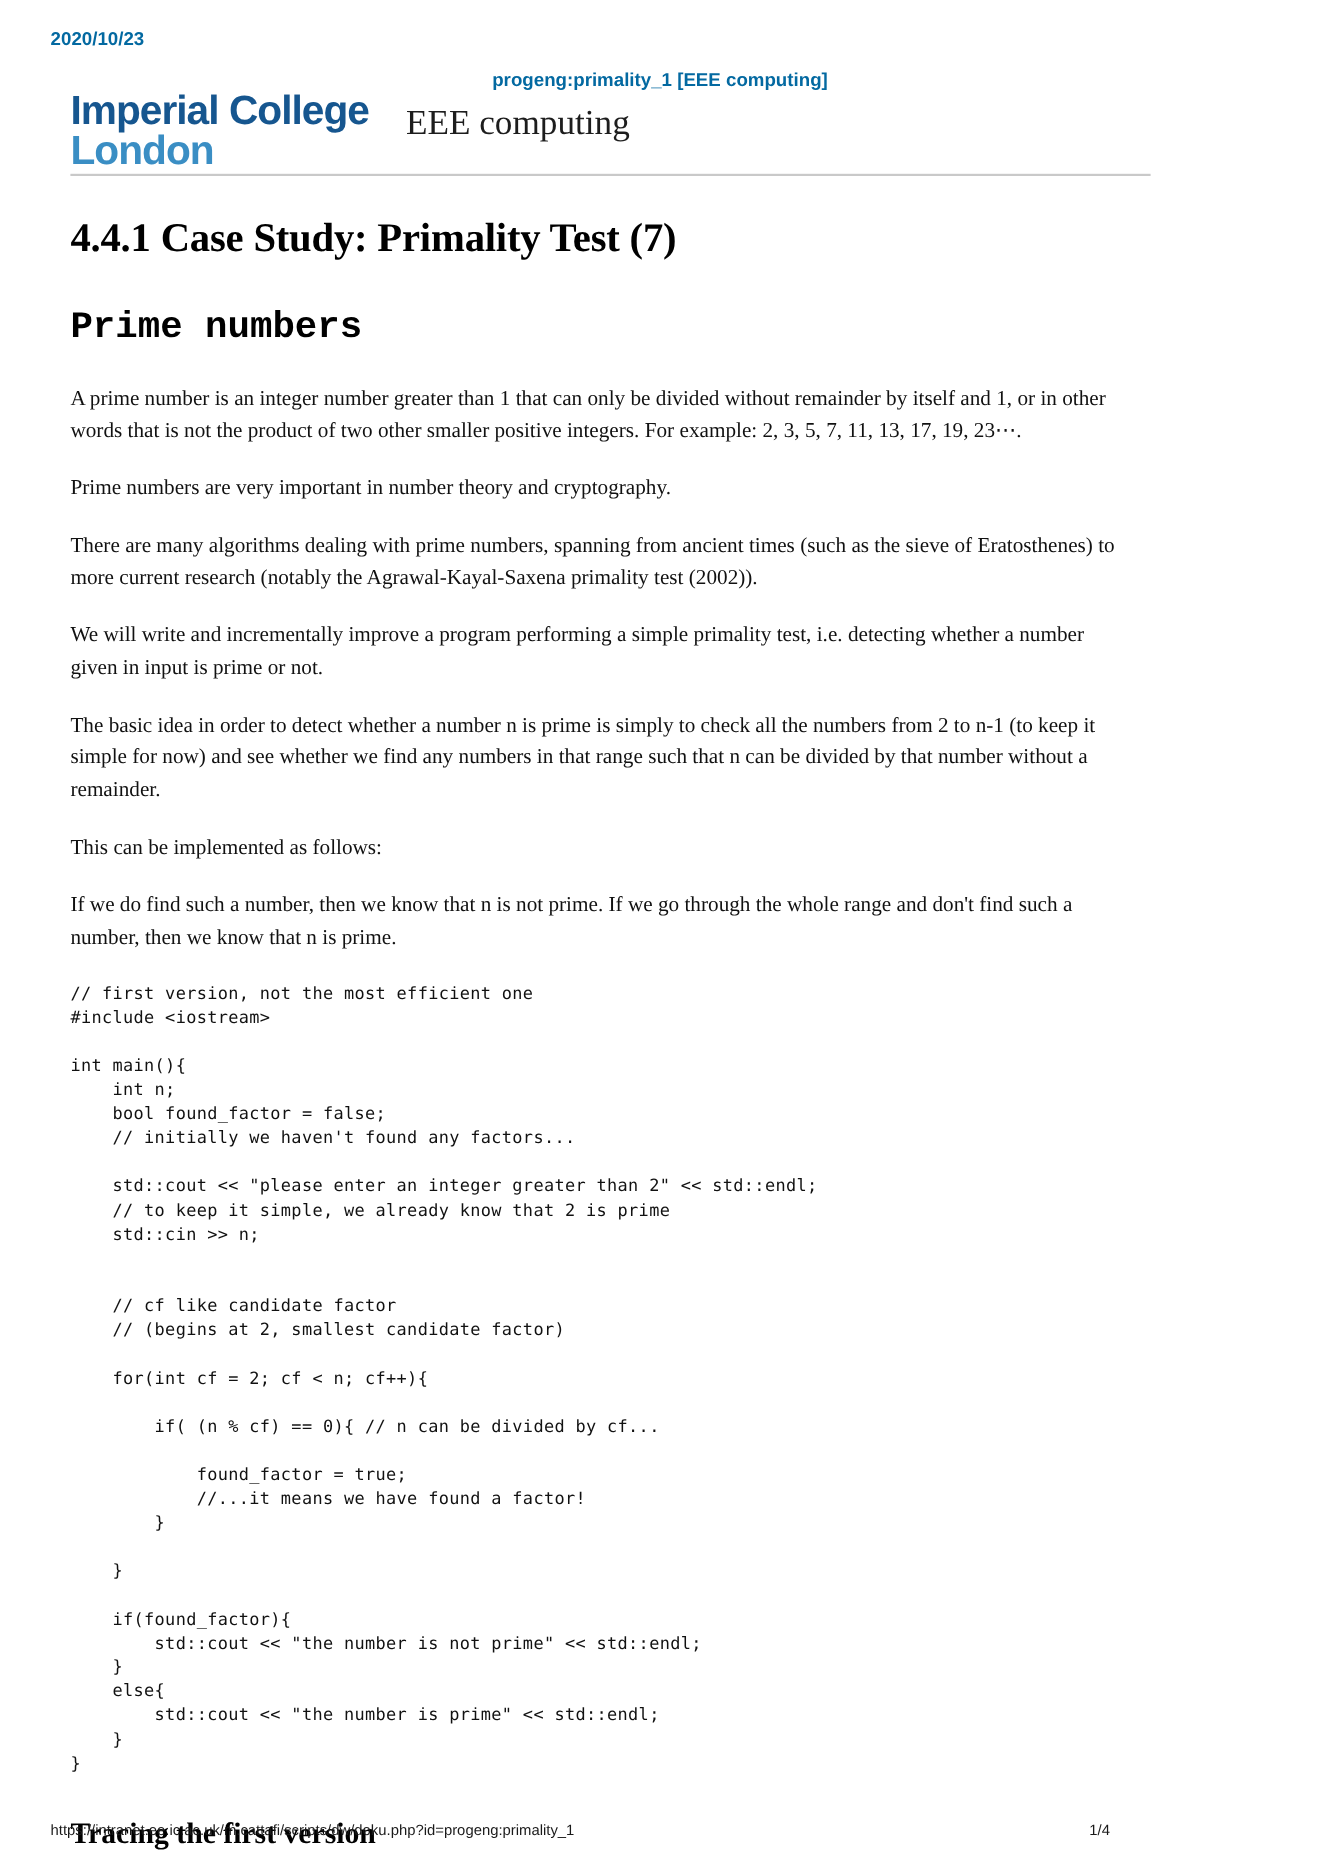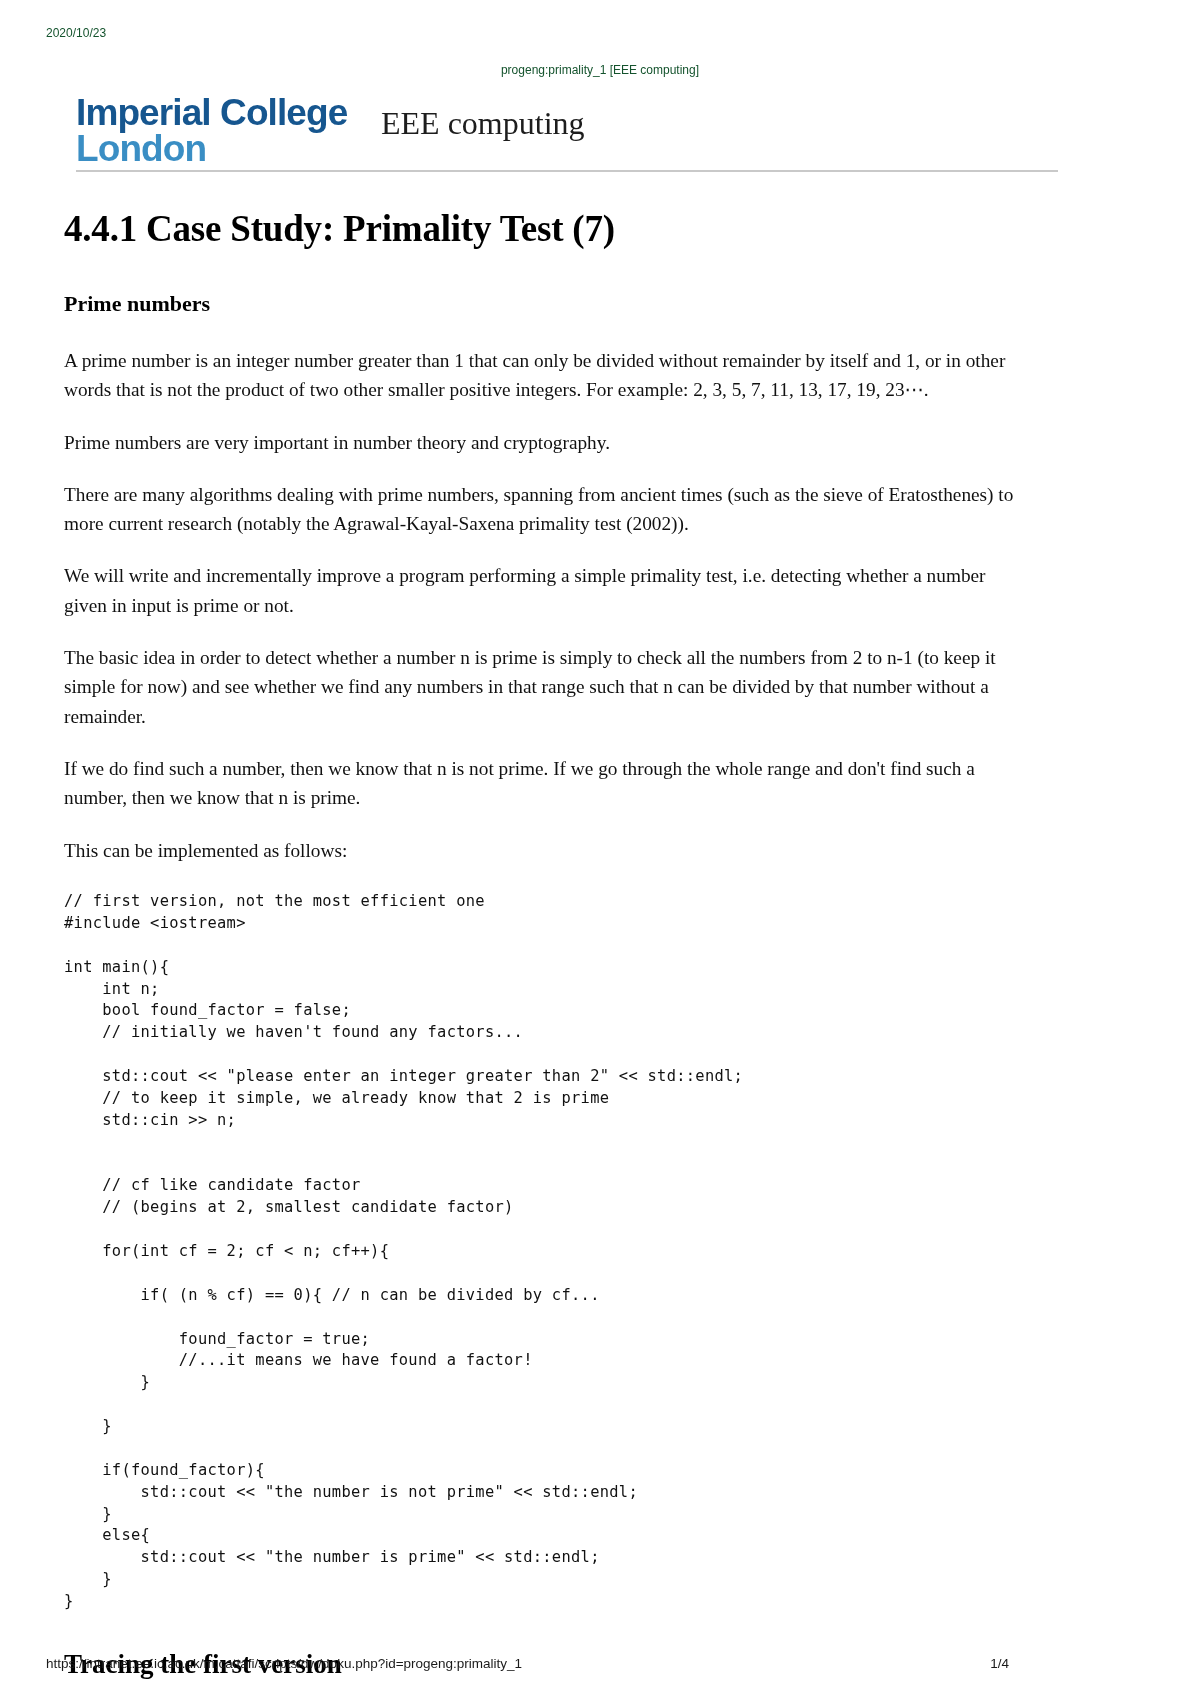--- a/index.html
+++ b/index.html
@@ -25,22 +25,23 @@
   }
 
   
   .print-header {
     position: absolute;
     top: 26px;
     left: 0;
     width: 1200px;
     height: 20px;
     font-family: "Liberation Sans", sans-serif;
-    font-size: 12px;
-    color: #14532d;
+    font-size: 17px;
+    color: #0369a1;
+    font-weight: bold;
   }
   .print-header .ph-date {
     position: absolute;
     left: 46px;
     top: 0;
     white-space: nowrap;
   }
   .print-header .ph-title {
     position: absolute;
     left: 0;
@@ -56,21 +57,21 @@
     position: absolute;
     left: 64px;
     top: 72px;
     width: 982px;
   }
 
   
   .masthead {
     position: relative;
     height: 88px;
-    margin: 12px;
+    margin: 0;
     padding: 0;
   }
   .logo-block {
     position: absolute;
     left: 0;
     top: 12px;
     line-height: 0.92;
     white-space: nowrap;
   }
   .logo-line1 {
@@ -112,22 +113,22 @@
   h1.doc-title {
     font-family: "Liberation Serif", serif;
     font-size: 37px;
     font-weight: bold;
     margin: 36px 0 0 0;
     padding: 0;
     letter-spacing: -0.2px;
     line-height: 1.15;
   }
   h2.doc-h2 {
-    font-family: Liberation Serif, serif;
-    font-size: 22px;
+    font-family: Liberation Mono, monospace;
+    font-size: 34px;
     font-weight: bold;
     margin: 40px 0 0 0;
     padding: 0;
     line-height: 1.15;
   }
   h3.doc-h3 {
     font-family: "Liberation Serif", serif;
     font-size: 27px;
     font-weight: bold;
     margin: 36px 0 0 0;
@@ -206,22 +207,22 @@
 
     <h1 class="doc-title">4.4.1 Case Study: Primality Test (7)</h1>
 
     <h2 class="doc-h2">Prime numbers</h2>
 
     <p class="para first">A prime number is an integer number greater than 1 that can only be divided without remainder by itself and 1, or in other words that is not the product of two other smaller positive integers. For example: 2,  3,  5,  7,  11,  13,  17,  19,  23⋯.</p>
     <p class="para">Prime numbers are very important in number theory and cryptography.</p>
     <p class="para">There are many algorithms dealing with prime numbers, spanning from ancient times (such as the sieve of Eratosthenes) to more current research (notably the Agrawal-Kayal-Saxena primality test (2002)).</p>
     <p class="para">We will write and incrementally improve a program performing a simple primality test, i.e. detecting whether a number given in input is prime or not.</p>
     <p class="para">The basic idea in order to detect whether a number n is prime is simply to check all the numbers from 2 to n-1 (to keep it simple for now) and see whether we find any numbers in that range such that n can be divided by that number without a remainder.</p>
+    <p class="para">This can be implemented as follows:</p>
     <p class="para">If we do find such a number, then we know that n is not prime. If we go through the whole range and don't find such a number, then we know that n is prime.</p>
-    <p class="para">This can be implemented as follows:</p>
 
     <pre class="code">// first version, not the most efficient one
 #include &lt;iostream&gt;
 
 int main(){
     int n;
     bool found_factor = false;
     // initially we haven't found any factors...
 
     std::cout &lt;&lt; "please enter an integer greater than 2" &lt;&lt; std::endl;

